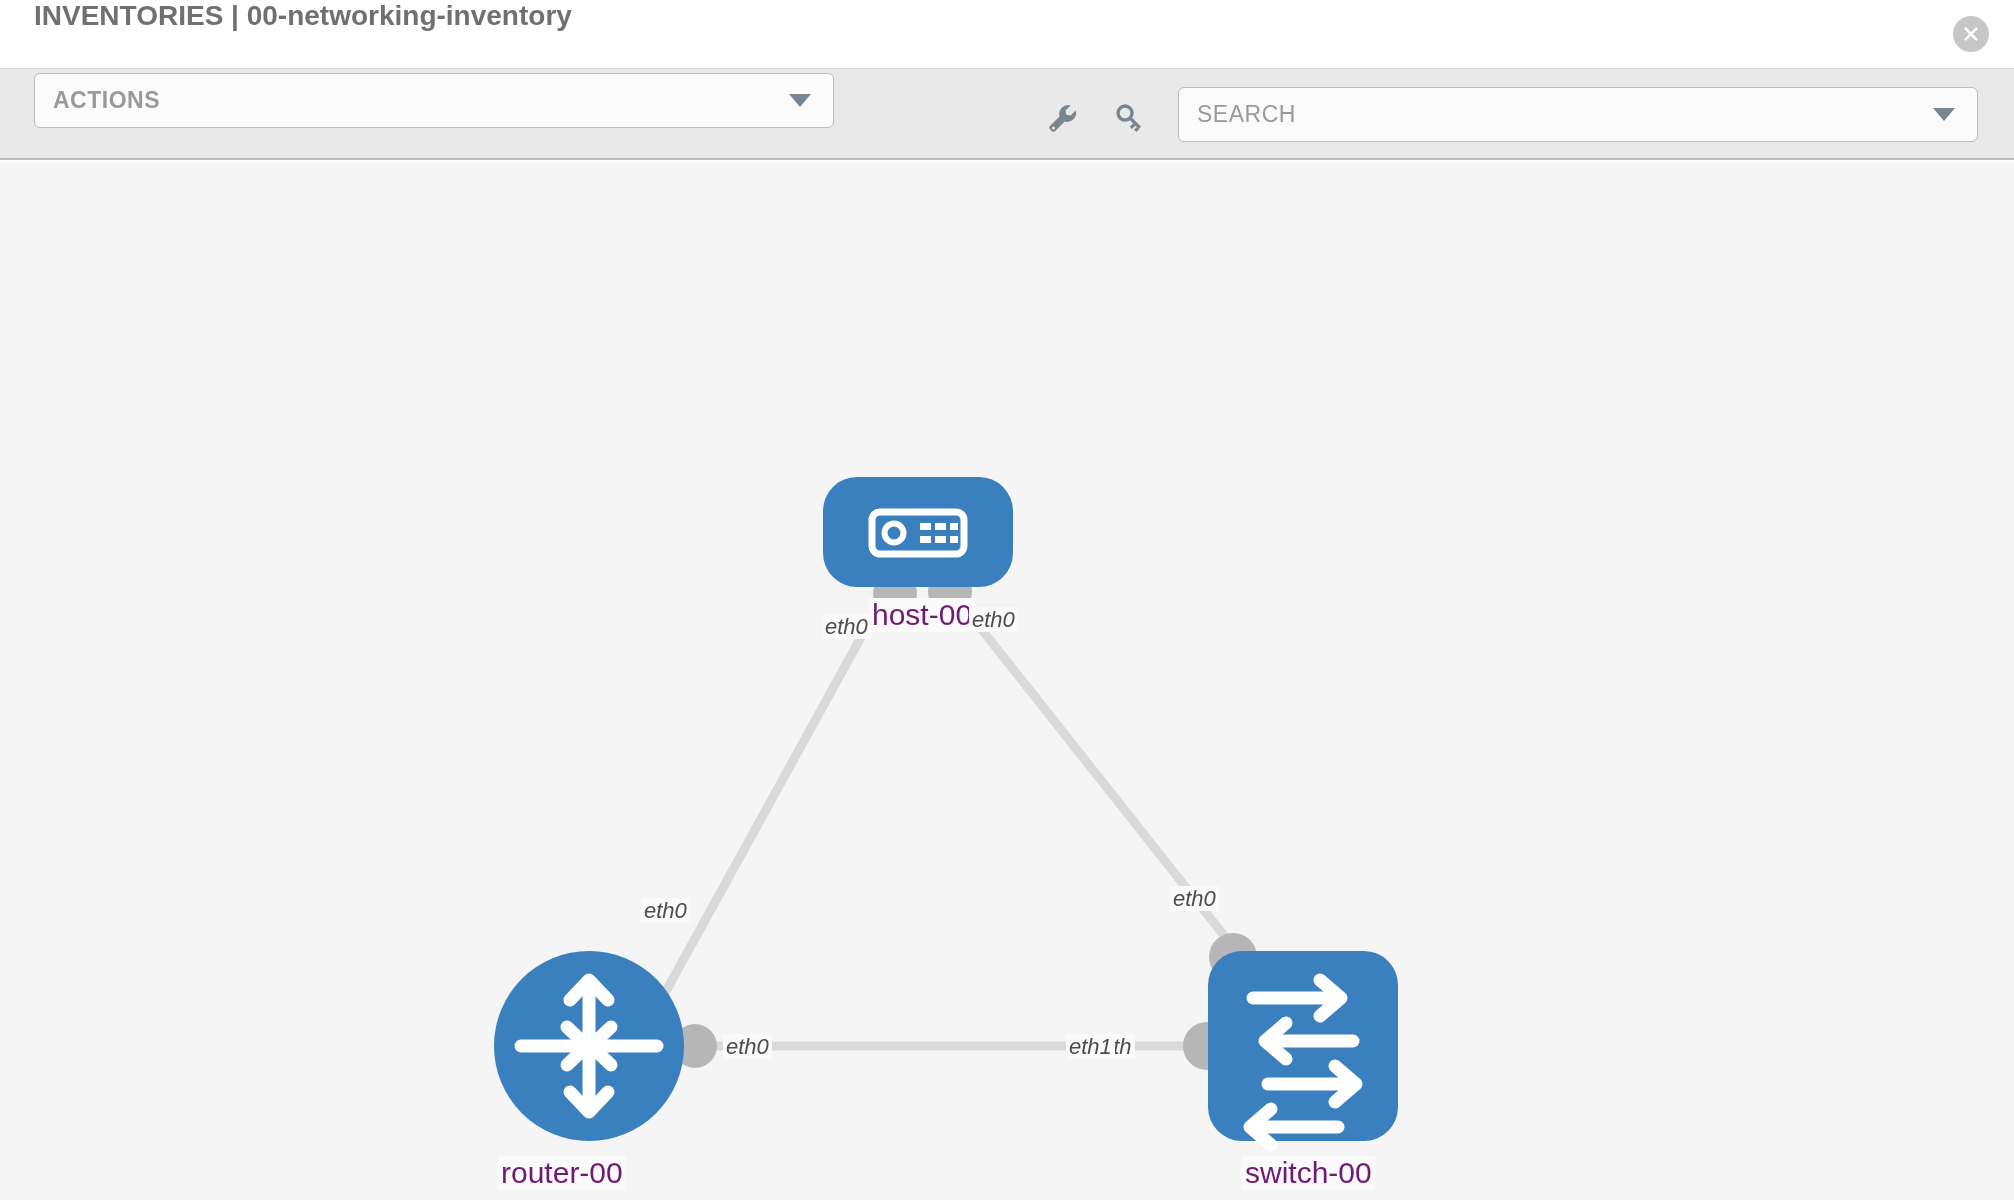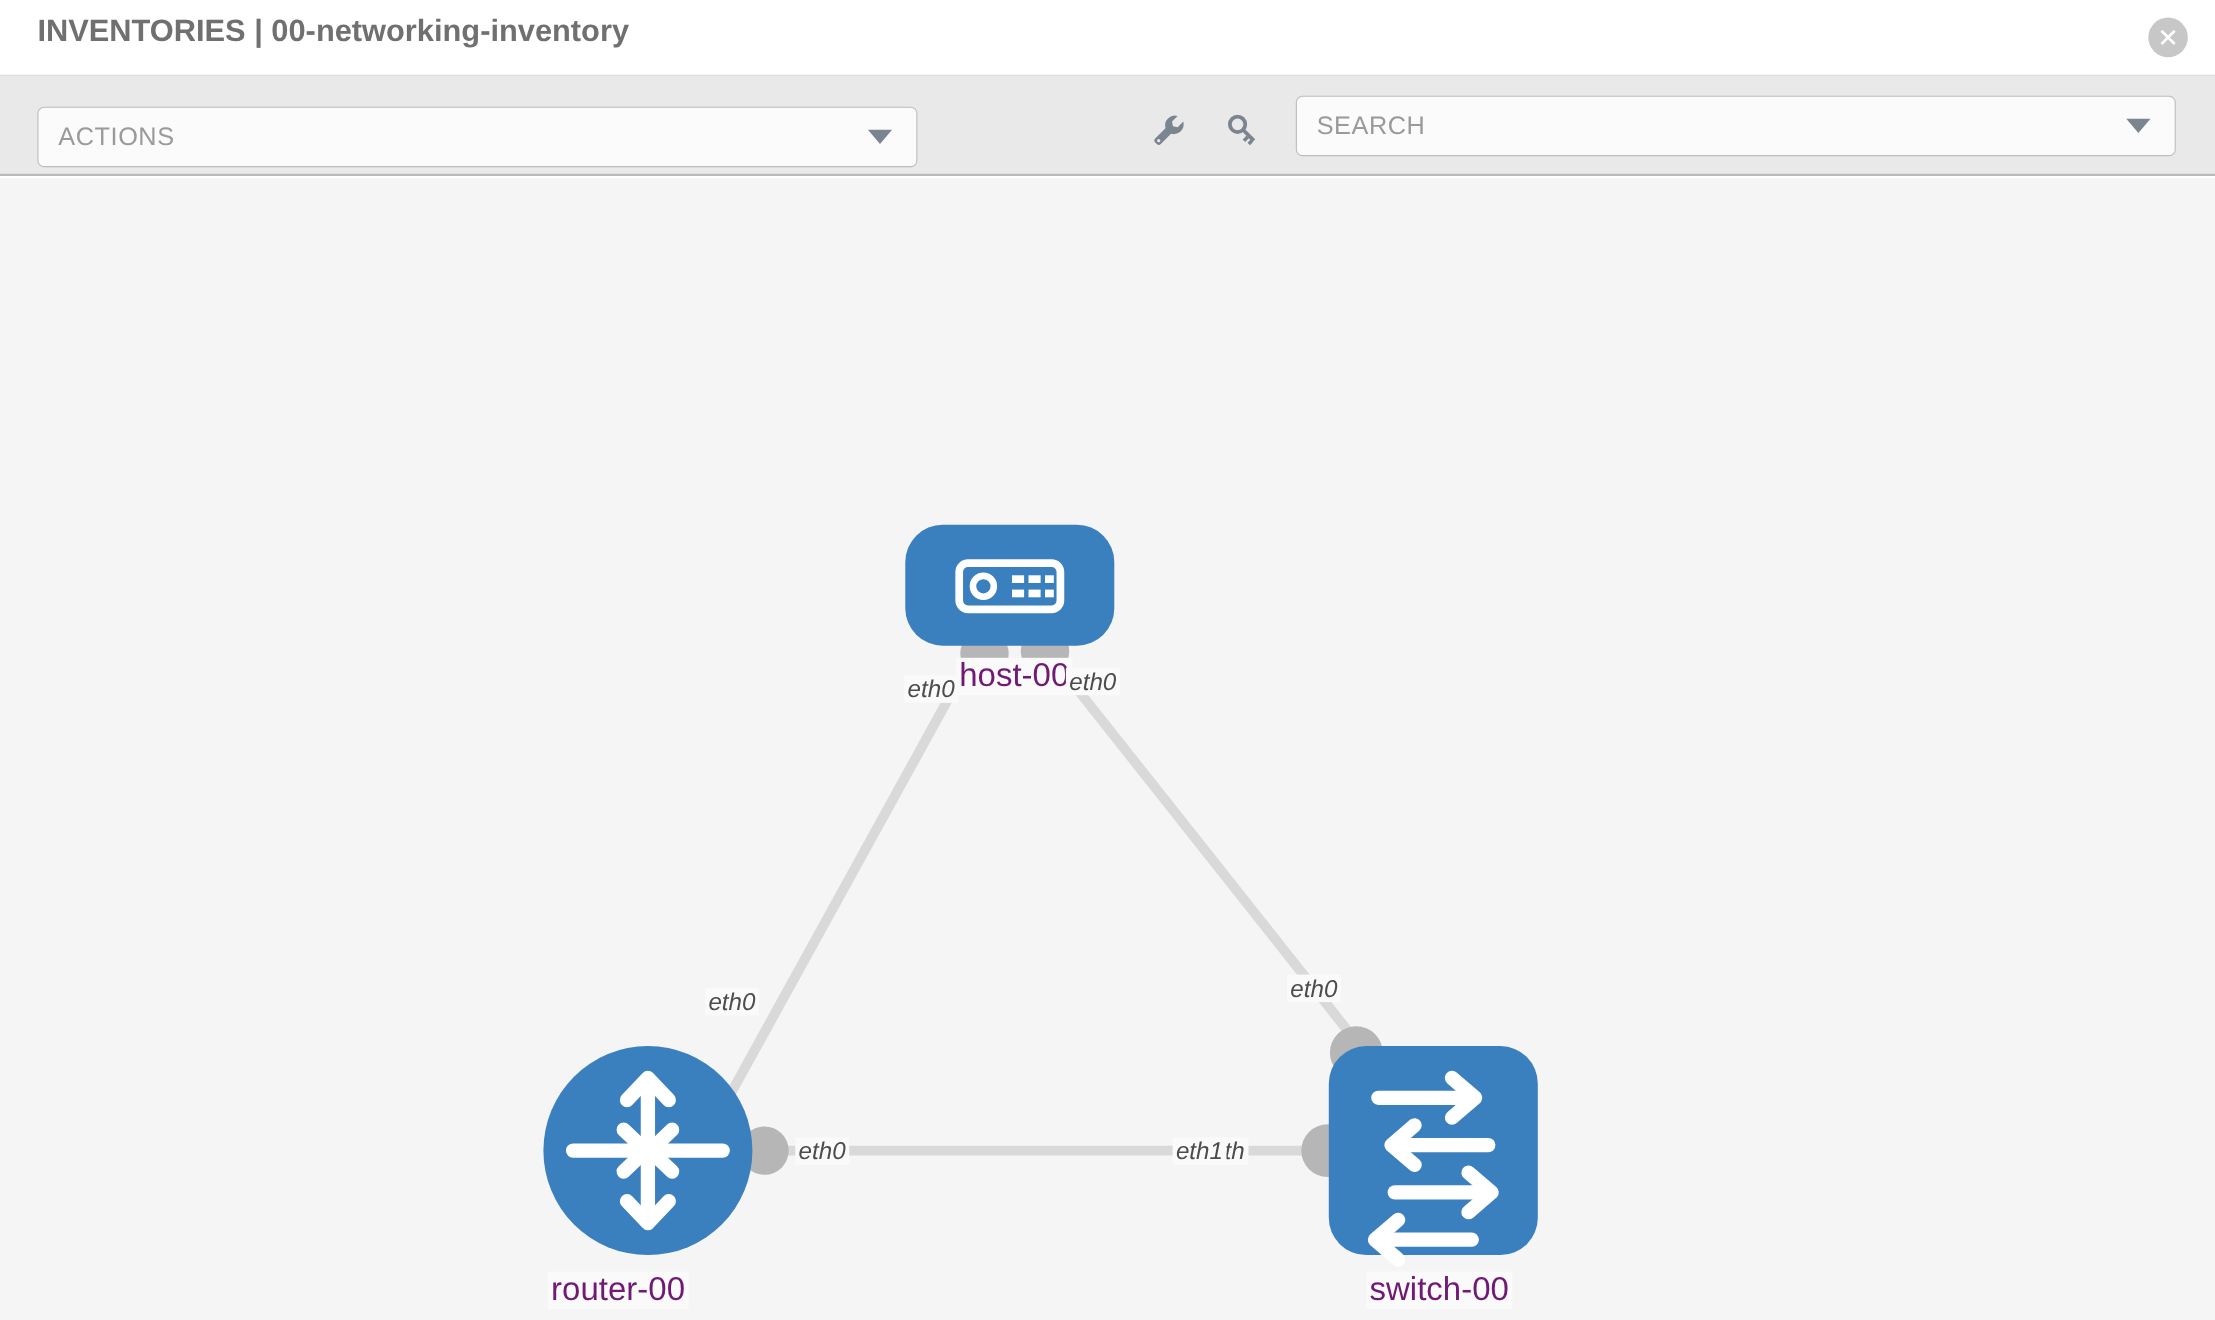--- a/index.html
+++ b/index.html
@@ -11,21 +11,21 @@
   }
   #app { position: relative; width: 2014px; height: 1200px; background: #ffffff; }
 
   
   .header {
     position: absolute; top: 0; left: 0; width: 2014px; height: 69px;
     background: #ffffff;
     border-bottom: 1px solid #d7d7d7;
   }
   .page-title {
-    position: absolute; left: 34px; top: 12px;
+    position: absolute; left: 34px; top: 0;
     font-size: 28px; font-weight: bold; color: #707070;
     letter-spacing: 0px; white-space: nowrap;
   }
   .close-btn {
     position: absolute; right: 25px; top: 16px;
     width: 36px; height: 36px; border-radius: 50%;
     background: #c7c7c7;
     display: flex; align-items: center; justify-content: center;
     cursor: pointer;
   }
@@ -53,21 +53,21 @@
     letter-spacing: 0.5px;
     white-space: nowrap;
   }
   .caret {
     width: 0; height: 0;
     border-left: 11px solid transparent;
     border-right: 11px solid transparent;
     border-top: 13px solid #7b8590;
     margin-right: 22px;
   }
-  #actions-select { left: 34px; top: 28px; width: 800px; height: 55px; }
+  #actions-select { left: 34px; top: 4px; width: 800px; height: 55px; font-weight: bold; }
   #search-select  { left: 1178px; top: 18px; width: 800px; height: 55px; }
 
   .tool-icon {
     position: absolute; top: 27px;
     width: 44px; height: 44px;
     display: flex; align-items: center; justify-content: center;
     cursor: pointer;
   }
   #wrench-btn { left: 1040px; }
   #key-btn    { left: 1108px; }

